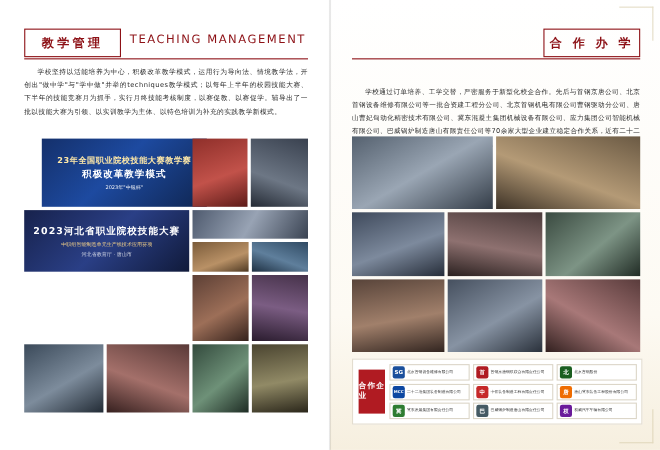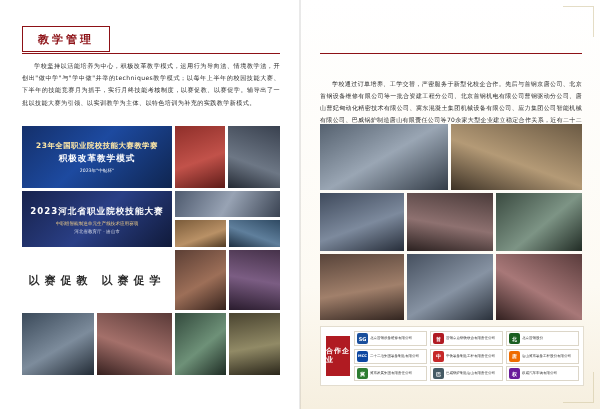--- a/index.html
+++ b/index.html
@@ -159,64 +159,65 @@
 <body>
 
 <div class="page">
 
   <div class="left-page">
 
     <div class="l-header">
       <div class="l-head-box">
         <span>教学管理</span>
       </div>
+      <div class="l-head-en">TEACHING MANAGEMENT</div>
       <div class="l-head-rule"></div>
     </div>
 
     <div class="l-body">学校坚持以活能培养为中心，积极改革教学模式，运用行为导向法、情境教学法，开创出"做中学"与"学中做"并举的techniques教学模式；以每年上半年的校园技能大赛、下半年的技能竞赛月为抓手，实行月终技能考核制度，以赛促教、以赛促学。辅导出了一批以技能大赛为引领、以实训教学为主体、以特色培训为补充的实践教学新模式。</div>
 
     <div class="collage">
 
-      <div class="ph" style="left:0;top:0;width:150px;height:62px;background:linear-gradient(135deg,#14306b 0%,#1d4aa0 45%,#0f2550 100%);">
+      <div class="ph" style="left:16px;top:0;width:150px;height:62px;background:linear-gradient(135deg,#14306b 0%,#1d4aa0 45%,#0f2550 100%);">
         <div class="ban">
           <div class="t1" style="color:#ffe9a8;">23年全国职业院校技能大赛教学赛</div>
           <div class="t2" style="color:#ffffff;">积极改革教学模式</div>
           <div class="t3">2023年"中银杯"</div>
         </div>
       </div>
       <div class="ph" style="left:153px;top:0;width:50px;height:62px;background:linear-gradient(160deg,#8f2f2a,#c2524a 55%,#5d1b18);"></div>
       <div class="ph" style="left:206px;top:0;width:52px;height:62px;background:linear-gradient(200deg,#39414f,#6d7785 60%,#242a34);"></div>
 
       <div class="ph" style="left:0;top:65px;width:150px;height:56px;background:linear-gradient(135deg,#17224c 0%,#2a3f86 50%,#101a3a 100%);">
         <div class="ban">
           <div class="t2" style="color:#ffffff;">2023河北省职业院校技能大赛</div>
           <div class="t3" style="color:#ffd98a;">中职组智能制造单元生产线技术应用赛项</div>
           <div class="t3" style="opacity:.75;">河北省教育厅 · 唐山市</div>
         </div>
       </div>
       <div class="ph" style="left:153px;top:65px;width:105px;height:26px;background:linear-gradient(120deg,#4e5a6e,#98a3b4 50%,#3a4352);"></div>
       <div class="ph" style="left:153px;top:94px;width:51px;height:27px;background:linear-gradient(160deg,#7a5b3a,#b99166 60%,#4e3923);"></div>
       <div class="ph" style="left:207px;top:94px;width:51px;height:27px;background:linear-gradient(200deg,#2f4a63,#5f7f9c 55%,#1e3042);"></div>
 
-      <div class="slogan" style="left:0;top:124px;width:150px;height:60px;">
-        <span>以赛促教 以赛促学</span>
-      </div>
       <div class="ph" style="left:153px;top:124px;width:51px;height:60px;background:linear-gradient(150deg,#5c3f35,#9d6f58 55%,#35221c);"></div>
       <div class="ph" style="left:207px;top:124px;width:51px;height:60px;background:linear-gradient(190deg,#46324a,#7b5d83 50%,#2a1c2e);"></div>
 
       <div class="ph" style="left:0;top:187px;width:72px;height:62px;background:linear-gradient(150deg,#3b4a5a,#7d8c9c 55%,#222b35);"></div>
       <div class="ph" style="left:75px;top:187px;width:75px;height:62px;background:linear-gradient(200deg,#5a3a38,#a4706a 55%,#36201f);"></div>
       <div class="ph" style="left:153px;top:187px;width:51px;height:62px;background:linear-gradient(140deg,#334a3d,#6e9178 55%,#1e2c24);"></div>
       <div class="ph" style="left:207px;top:187px;width:51px;height:62px;background:linear-gradient(170deg,#4a4430,#918a66 55%,#2a261a);"></div>
     </div>
   </div>
 
   <div class="right-page">
 
     <div class="r-header">
+      <div class="r-head-box">
+        <span>合 作 办 学</span>
+      </div>
       <div class="r-head-rule"></div>
     </div>
 
 
     <div class="r-body">学校通过订单培养、工学交替，严密服务于新型化校企合作。先后与首钢京唐公司、北京首钢设备维修有限公司等一批合资建工程分公司、北京首钢机电有限公司曹钢驱动分公司、唐山曹妃甸动化精密技术有限公司、冀东混凝土集团机械设备有限公司、应力集团公司智能机械有限公司、巴威锅炉制造唐山有限责任公司等70余家大型企业建立稳定合作关系，近有二十二冶集团装备制造有限公司等十个合作实训基地。</div>
 
     <div class="r-grid">
       <div class="ph" style="left:0;top:0;width:128px;height:66px;background:linear-gradient(150deg,#55616f,#9aa6b4 50%,#333c47);"></div>
       <div class="ph" style="left:131px;top:0;width:131px;height:66px;background:linear-gradient(200deg,#6b5a44,#b49a76 55%,#3d3226);"></div>
 

